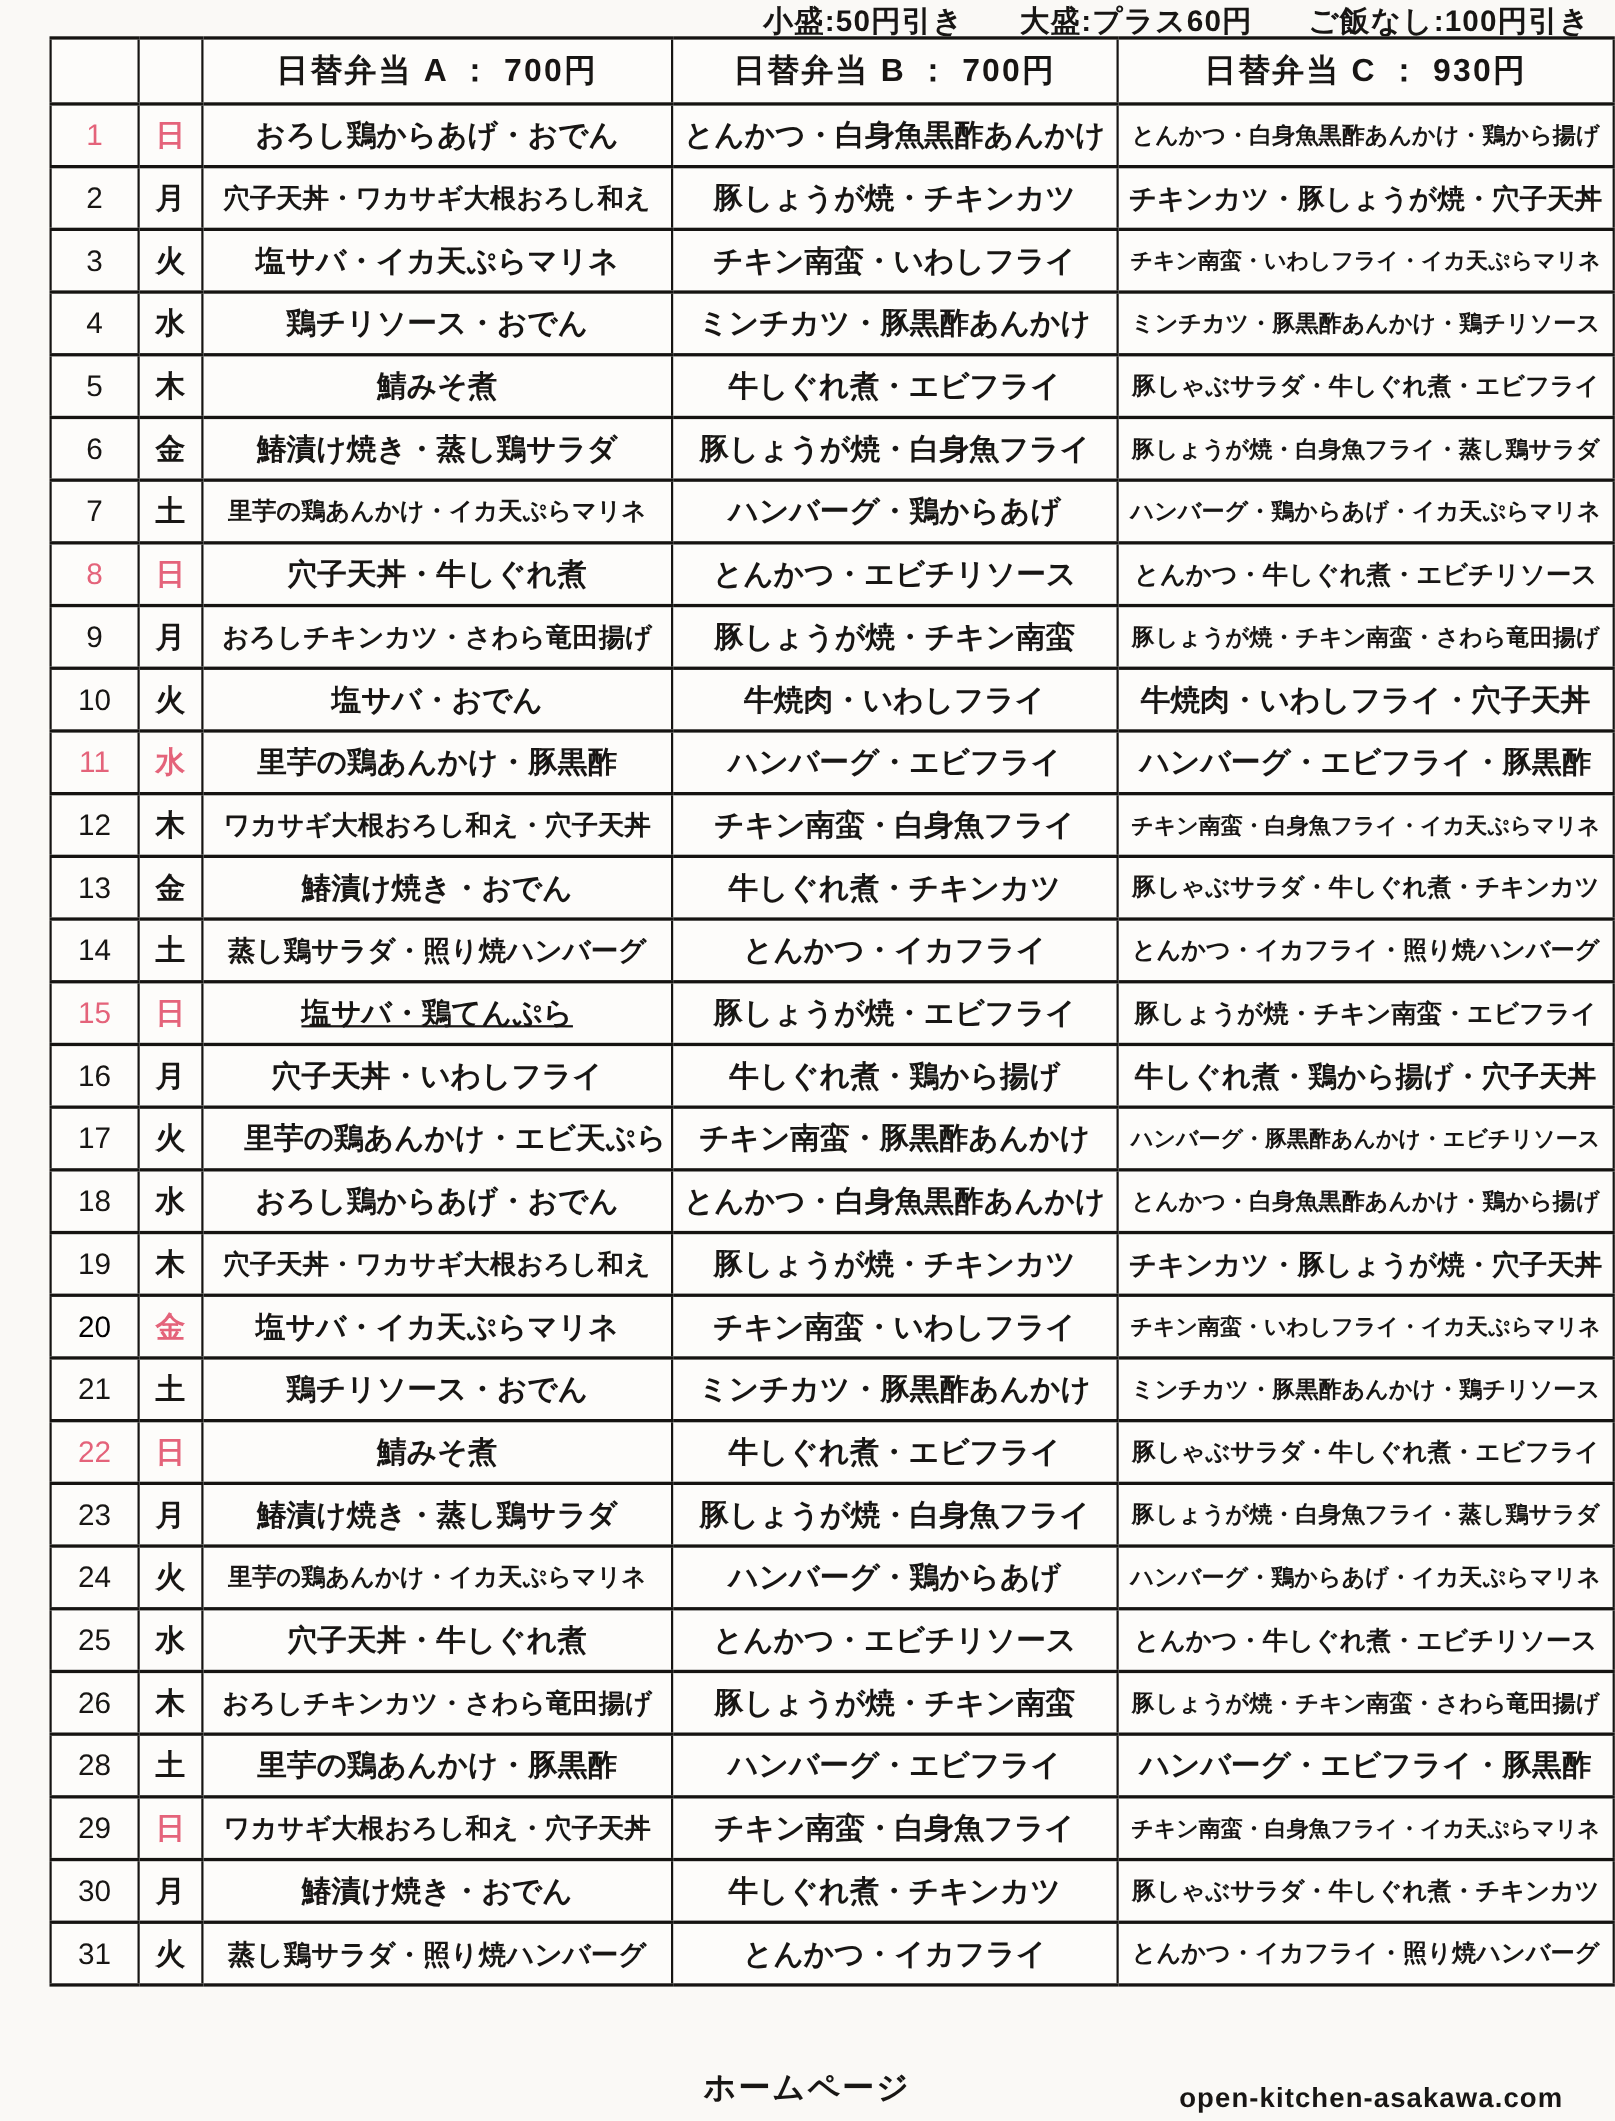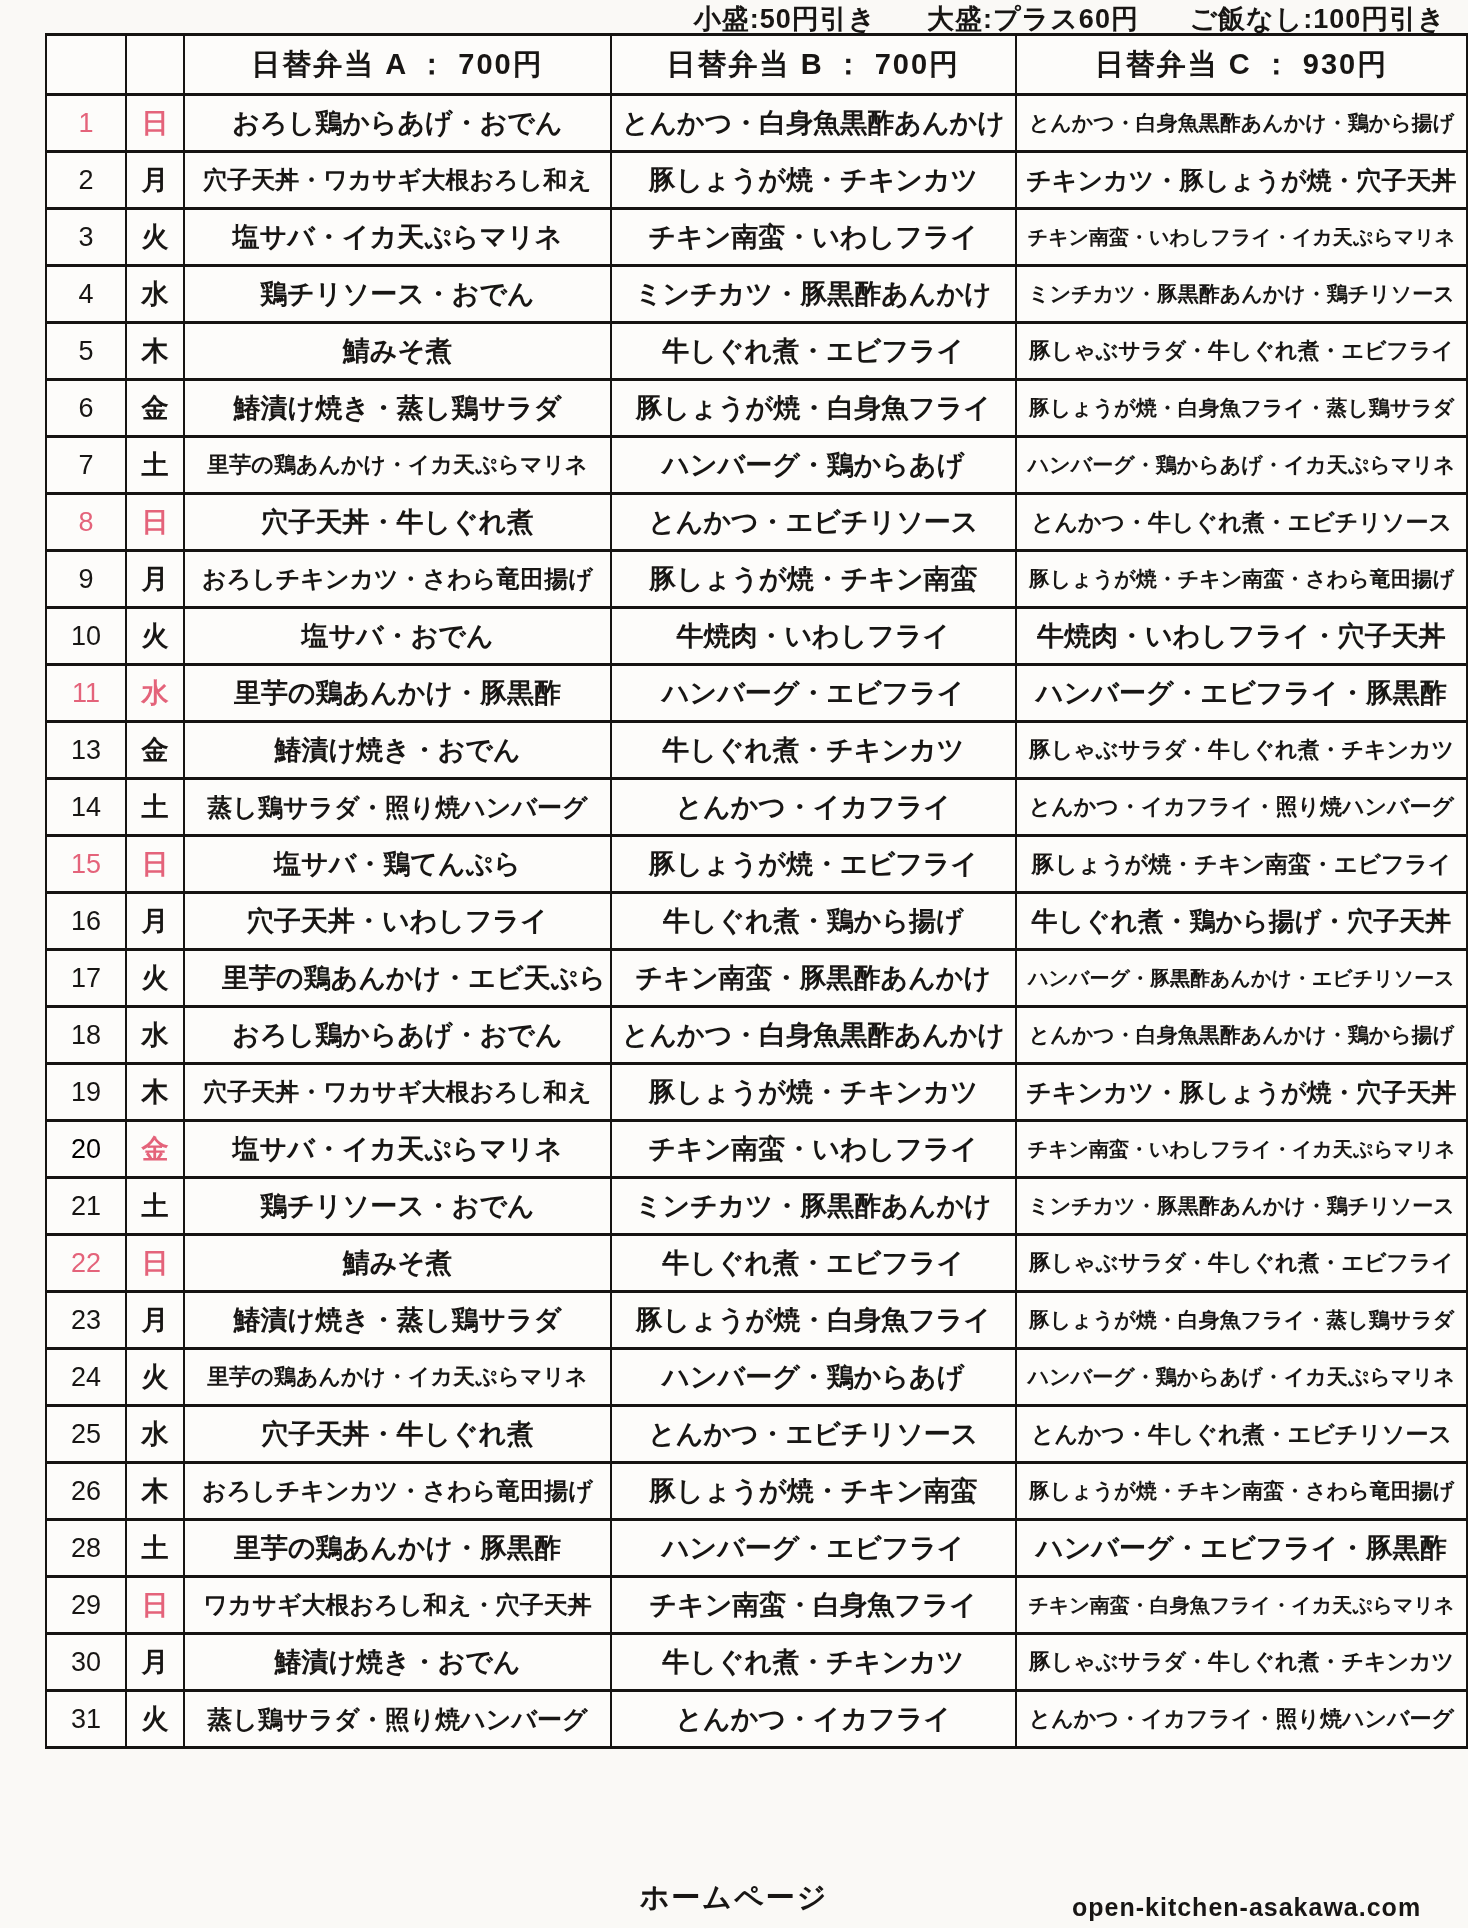--- a/index.html
+++ b/index.html
@@ -152,37 +152,44 @@
           <td class="menu-cell" style="font-size: 27px;">牛焼肉・いわしフライ・穴子天丼</td>
         </tr>
         <tr class="day-row">
           <td class="num" style="color: rgb(228, 99, 122);">11</td>
           <td class="wd" style="color: rgb(228, 99, 122);">水</td>
           <td class="menu-cell" style="font-size: 27px;">里芋の鶏あんかけ・豚黒酢</td>
           <td class="menu-cell" style="font-size: 27px;">ハンバーグ・エビフライ</td>
           <td class="menu-cell" style="font-size: 27px;">ハンバーグ・エビフライ・豚黒酢</td>
         </tr>
         <tr class="day-row">
+          <td class="num">12</td>
+          <td class="wd">木</td>
+          <td class="menu-cell" style="font-size: 24px;">ワカサギ大根おろし和え・穴子天丼</td>
+          <td class="menu-cell" style="font-size: 27px;">チキン南蛮・白身魚フライ</td>
+          <td class="menu-cell" style="font-size: 20px;">チキン南蛮・白身魚フライ・イカ天ぷらマリネ</td>
+        </tr>
+        <tr class="day-row">
           <td class="num">13</td>
           <td class="wd">金</td>
           <td class="menu-cell" style="font-size: 27px;">鰆漬け焼き・おでん</td>
           <td class="menu-cell" style="font-size: 27px;">牛しぐれ煮・チキンカツ</td>
           <td class="menu-cell" style="font-size: 22px;">豚しゃぶサラダ・牛しぐれ煮・チキンカツ</td>
         </tr>
         <tr class="day-row">
           <td class="num">14</td>
           <td class="wd">土</td>
           <td class="menu-cell" style="font-size: 25px;">蒸し鶏サラダ・照り焼ハンバーグ</td>
           <td class="menu-cell" style="font-size: 27px;">とんかつ・イカフライ</td>
           <td class="menu-cell" style="font-size: 22px;">とんかつ・イカフライ・照り焼ハンバーグ</td>
         </tr>
         <tr class="day-row">
           <td class="num" style="color: rgb(228, 99, 122); margin-top: 20px;">15</td>
           <td class="wd" style="color: rgb(228, 99, 122);">日</td>
-          <td class="menu-cell" style="font-size: 27px;">塩サバ・鶏てんぷら</td>
+          <td class="menu-cell" style="font-size: 27px; text-decoration: underline;">塩サバ・鶏てんぷら</td>
           <td class="menu-cell" style="font-size: 27px;">豚しょうが焼・エビフライ</td>
           <td class="menu-cell" style="font-size: 23px;">豚しょうが焼・チキン南蛮・エビフライ</td>
         </tr>
         <tr class="day-row">
           <td class="num">16</td>
           <td class="wd">月</td>
           <td class="menu-cell" style="font-size: 27px;">穴子天丼・いわしフライ</td>
           <td class="menu-cell" style="font-size: 27px;">牛しぐれ煮・鶏から揚げ</td>
           <td class="menu-cell" style="font-size: 26px;">牛しぐれ煮・鶏から揚げ・穴子天丼</td>
         </tr>

